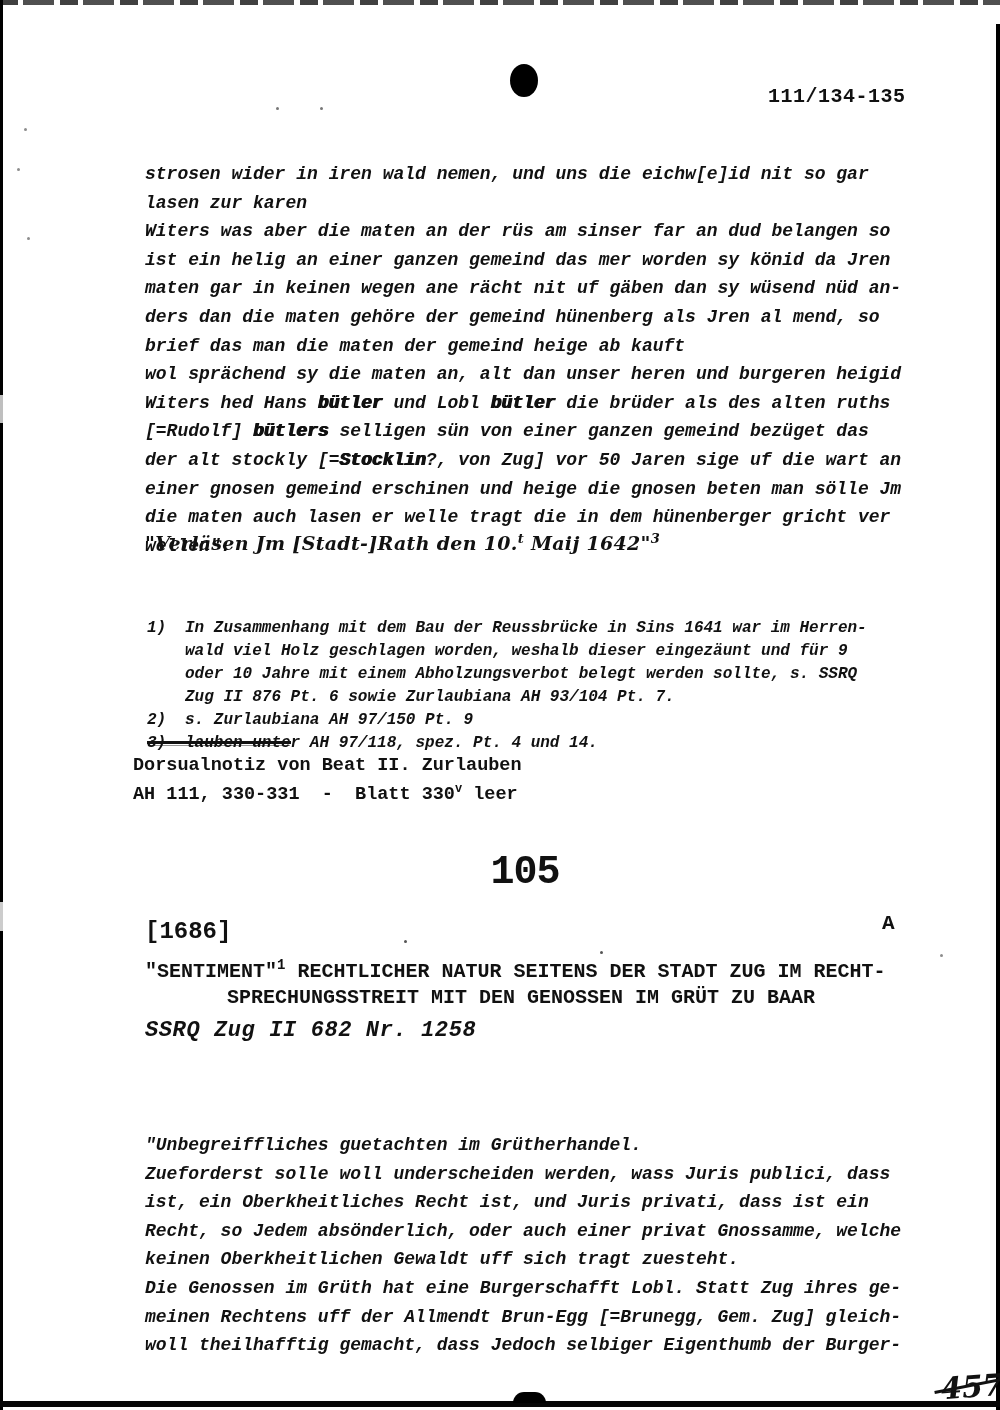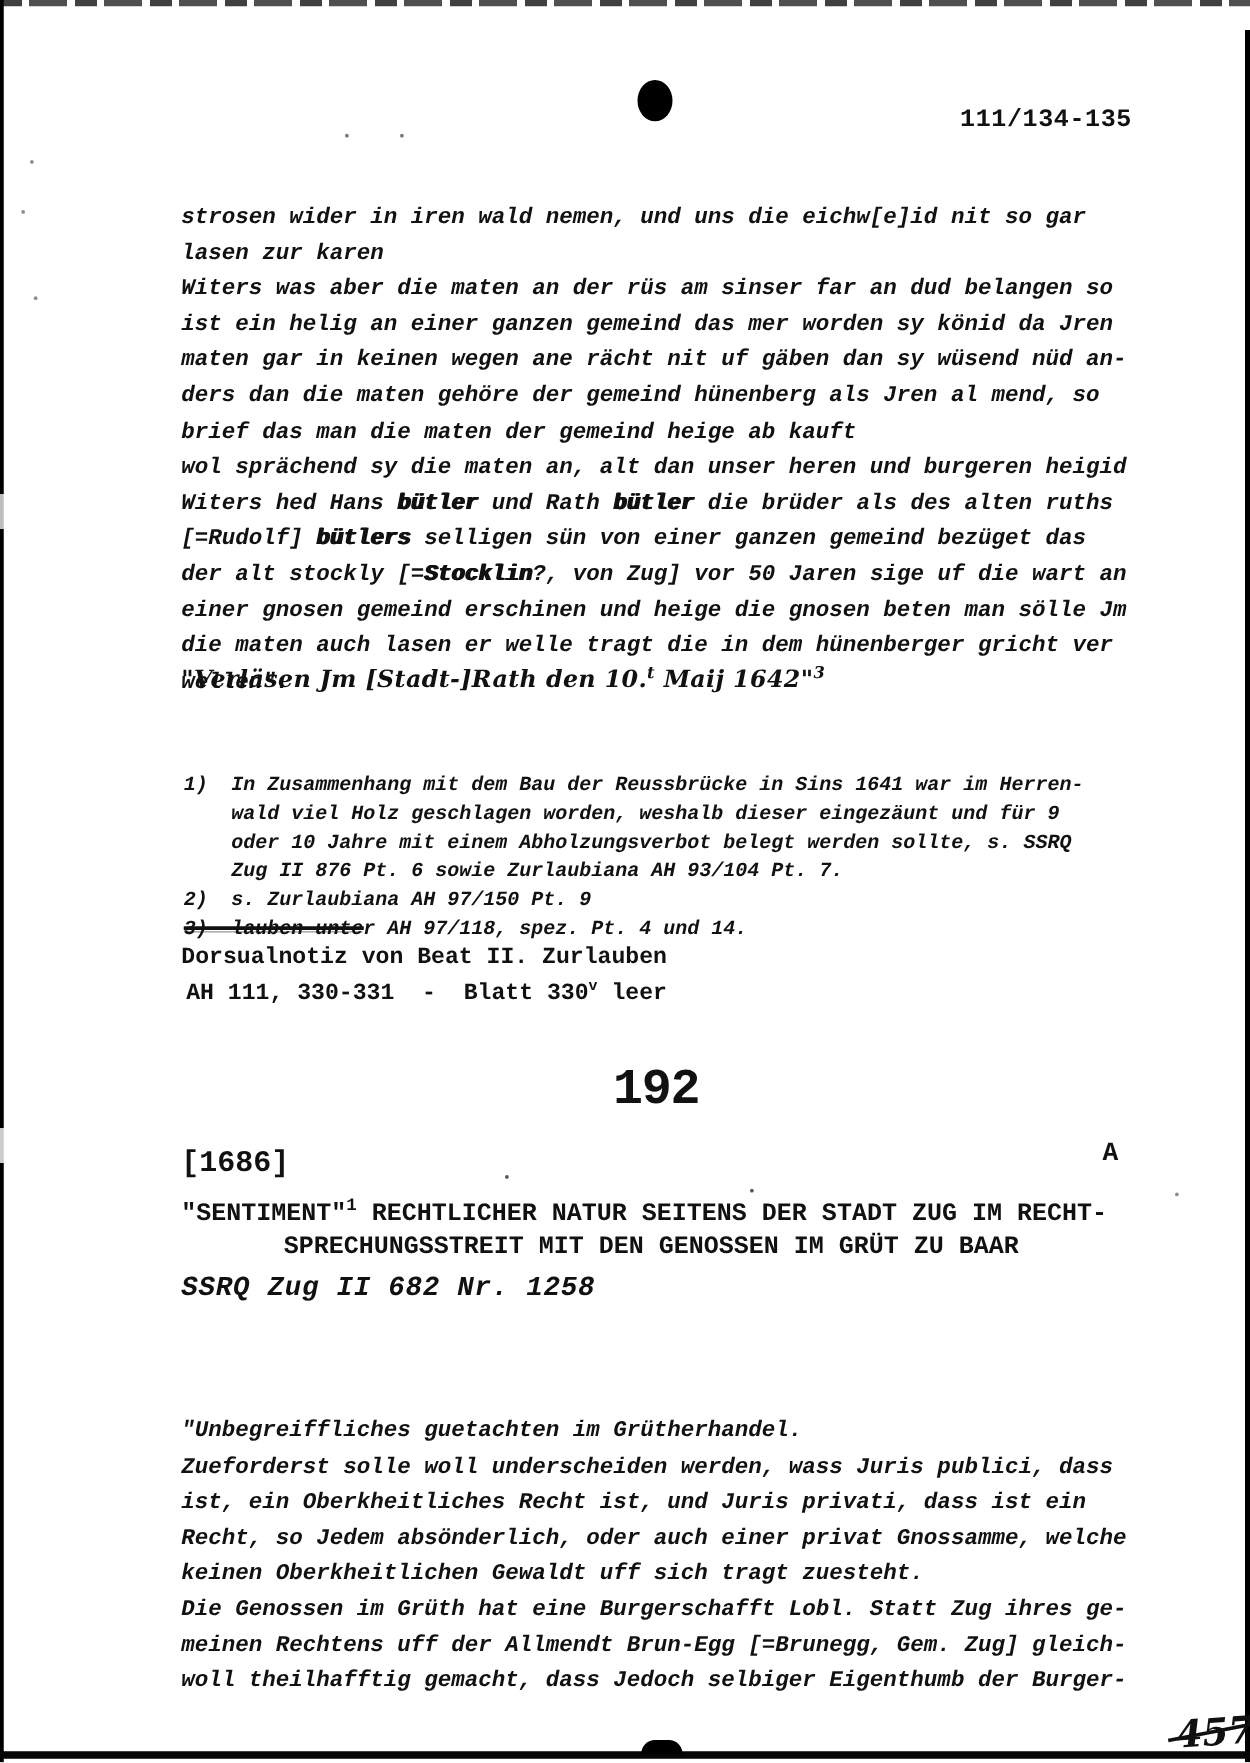--- a/index.html
+++ b/index.html
@@ -28,21 +28,21 @@
 
   .dating{position:absolute;top:531px;left:145px;font-size:19px;letter-spacing:.3px;}
   .dating sup{font-size:13px;}
 
   .footnotes{position:absolute;top:577px;left:147px;font-size:16px;line-height:23px;}
   .fn-row{display:flex;}
   .fn-num{width:38px;flex:none;}
 
   .dorsual-rule{position:absolute;top:741px;left:147px;width:144px;height:3px;background:#111;
     box-shadow:0 3px 0 -1px rgba(17,17,17,.45);}
-  .dorsual{position:absolute;top:755px;left:145px;font-size:18.5px;line-height:22.5px;text-align:right;}
+  .dorsual{position:absolute;top:755px;left:133px;font-size:18.5px;line-height:22.5px;}
   .dorsual div{white-space:pre;}
   .dorsual sup{font-size:12px;}
 
   .section-number{position:absolute;top:850px;left:460px;width:130px;text-align:center;
     font-family:"Liberation Mono",monospace;font-weight:700;font-size:40px;letter-spacing:-1px;color:#111;}
 
   .entry-year{position:absolute;top:918px;left:145px;font-size:24px;}
   .entry-letter{position:absolute;top:912px;left:882px;font-size:21px;}
   .entry-title{position:absolute;top:952px;left:145px;width:752px;font-size:20px;line-height:26.5px;}
   .entry-title div{white-space:pre;}
@@ -81,21 +81,21 @@
 
   <div class="transcript ital">
       <div class="tline"><span>strosen wider in iren wald nemen, und uns die eichw[e]id nit so gar</span></div>
       <div class="tline"><span>lasen zur karen</span></div>
       <div class="tline"><span>Witers was aber die maten an der rüs am sinser far an dud belangen so</span></div>
       <div class="tline"><span>ist ein helig an einer ganzen gemeind das mer worden sy könid da Jren</span></div>
       <div class="tline"><span>maten gar in keinen wegen ane rächt nit uf gäben dan sy wüsend nüd an-</span></div>
       <div class="tline"><span>ders dan die maten gehöre der gemeind hünenberg als Jren al mend, so</span></div>
       <div class="tline"><span>brief das man die maten der gemeind heige ab kauft</span></div>
       <div class="tline"><span>wol sprächend sy die maten an, alt dan unser heren und burgeren heigid</span></div>
-      <div class="tline"><span>Witers hed Hans </span><span class="seg-bold">bütler</span><span> und Rath </span><span class="seg-bold">bütler</span><span> die brüder als des alten ruths</span></div>
+      <div class="tline"><span>Witers hed Hans </span><span class="seg-bold">bütler</span><span> und Lobl </span><span class="seg-bold">bütler</span><span> die brüder als des alten ruths</span></div>
       <div class="tline"><span>[=Rudolf] </span><span class="seg-bold">bütlers</span><span> selligen sün von einer ganzen gemeind bezüget das</span></div>
       <div class="tline"><span>der alt stockly [=</span><span class="seg-bold">Stocklin</span><span>?, von Zug] vor 50 Jaren sige uf die wart an</span></div>
       <div class="tline"><span>einer gnosen gemeind erschinen und heige die gnosen beten man sölle Jm</span></div>
       <div class="tline"><span>die maten auch lasen er welle tragt die in dem hünenberger gricht ver</span></div>
       <div class="tline"><span>wellen".</span></div>
     </div>
 
   <div class="dating script"><span>"Verläsen Jm [Stadt-]Rath den 10.</span><sup>t</sup><span> Maij 1642"</span><sup>3</sup></div>
 
   <div class="footnotes ital">
@@ -121,21 +121,21 @@
         </div>
       </div>
     </div>
 
   <div class="dorsual-rule"></div>
   <div class="dorsual mono-b">
     <div>Dorsualnotiz von Beat II. Zurlauben</div>
     <div><span>AH 111, 330-331  -  Blatt 330</span><sup>v</sup><span> leer</span></div>
   </div>
 
-  <div class="section-number">192</div>
+  <div class="section-number">105</div>
 
   <div class="entry-year mono-b">[1686]</div>
   <div class="entry-letter mono-b">A</div>
 
   <div class="entry-title mono-b">
     <div><span>"SENTIMENT"</span><sup>1</sup><span> RECHTLICHER NATUR SEITENS DER STADT ZUG IM RECHT-</span></div>
     <div class="title-l2">SPRECHUNGSSTREIT MIT DEN GENOSSEN IM GRÜT ZU BAAR</div>
   </div>
 
   <div class="source-ref">SSRQ Zug II 682 Nr. 1258</div>

